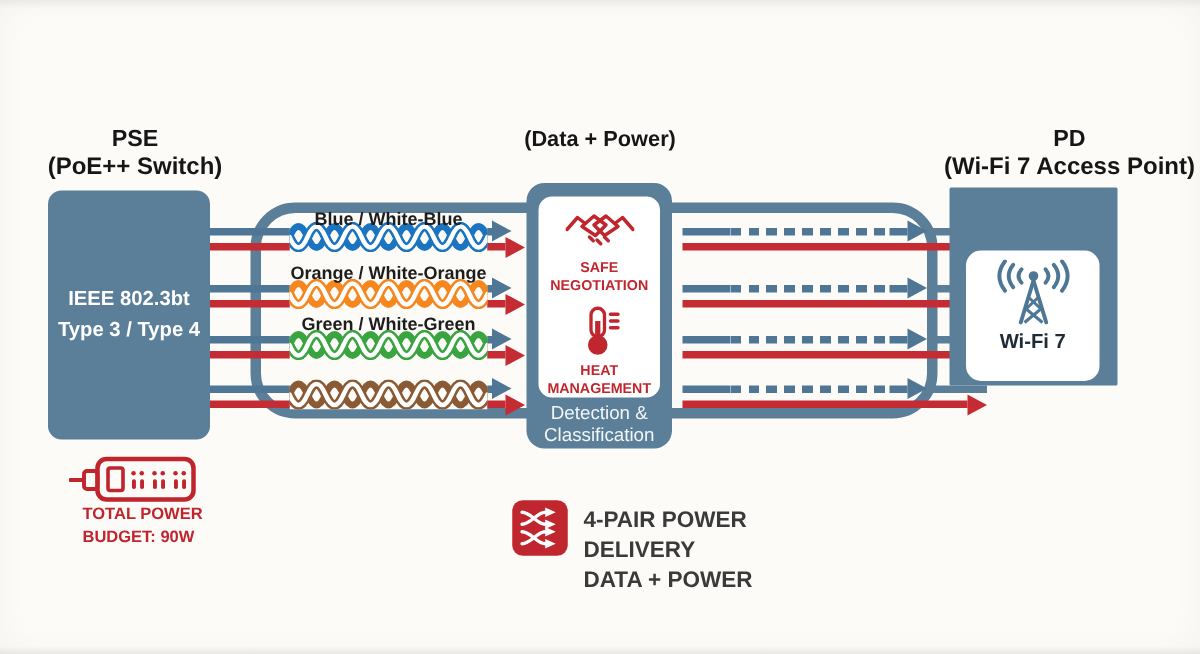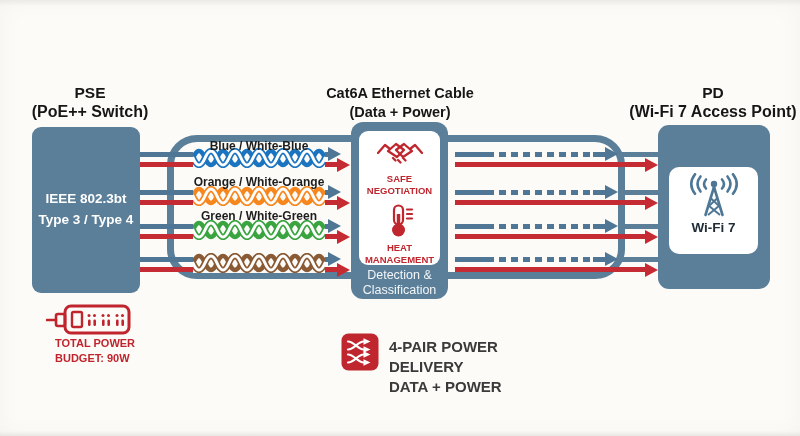--- a/index.html
+++ b/index.html
@@ -49,21 +49,21 @@
   #nego-box{left:351px; top:122px; width:97px; height:177px; border-radius:12px;}
   #nego-card{position:absolute; left:8px; top:9px; width:81px; height:134px; background:#ffffff; border-radius:9px;
       display:flex; flex-direction:column; align-items:center;justify-content:space-between;}
   .redlabel{color:#c0262e; font-weight:bold; font-size:9.5px; line-height:1.2; text-align:center;}
   .redlabel span{display:block;}
   #nego-footer{position:absolute; left:0; top:146px; width:97px; text-align:center; color:#f2f6f8;
       font-size:12.5px; line-height:1.22;}
   #nego-footer span{display:block;}
 
   
-  #pd-box{left:658px; top:125px; width:112px; height:164px; border-radius:11px;}
+  #pd-box{left:633px; top:125px; width:112px; height:132px; border-radius:1px;}
   #pd-card{position:absolute; left:11px; top:42px; width:89px; height:87px; background:#ffffff; border-radius:10px;
       display:flex; flex-direction:column; align-items:center;}
   #pd-device{font-size:13.5px; font-weight:bold; color:#1f2c36; margin-top:1px;}
 
   
   #powerstrip-icon{position:absolute; left:46px; top:301px; z-index:2;}
   #power-text{position:absolute; left:55px; top:336px; width:140px; color:#c0242c;
       font-size:11px; font-weight:bold; line-height:1.32;}
   #power-text span{display:block;}
 
@@ -76,21 +76,20 @@
 </head>
 <body>
 
 <div id="stage">
 
   <div class="hdr" style="left:10px; top:84px; width:160px;">
     <span class="t1">PSE</span>
     <span class="t2">(PoE++ Switch)</span>
   </div>
   <div class="hdr" style="left:290px; top:84px; width:220px;">
-    <span class="t2" style="font-size:14.5px;">Cat6A Ethernet Cable</span>
     <span class="t2" style="font-size:14.5px;">(Data + Power)</span>
   </div>
   <div class="hdr" style="left:613px; top:84px; width:200px;">
     <span class="t1">PD</span>
     <span class="t2">(Wi-Fi 7 Access Point)</span>
   </div>
 
   <div id="cable-outline"></div>
 
   <div class="stub" style="left:622px; top:152px; width:36px;"></div>

